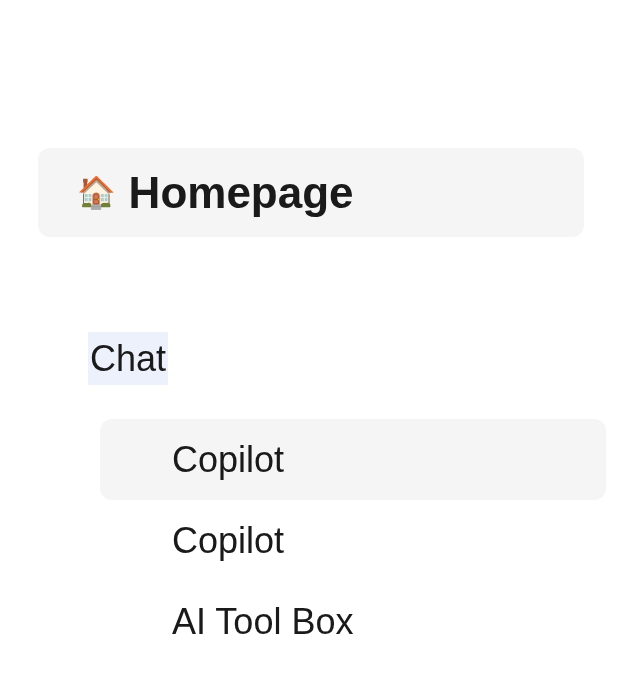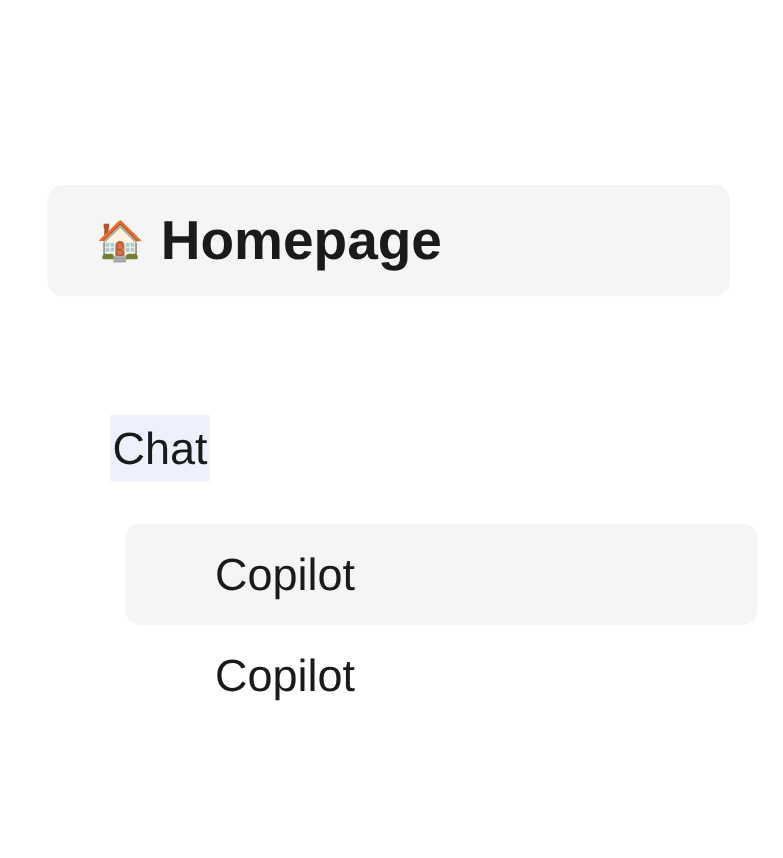--- a/index.html
+++ b/index.html
@@ -94,14 +94,17 @@
   </h2>
 
   <div class="list-item highlighted" style="top:419px">
     <span>Copilot</span>
   </div>
 
   <div class="list-item" style="top:500px">
     <span>Copilot</span>
   </div>
 
+  <div class="list-item" style="top:581px">
+    <span>AI Tool Box</span>
+  </div>
 
 </div>
 
 </body></html>

